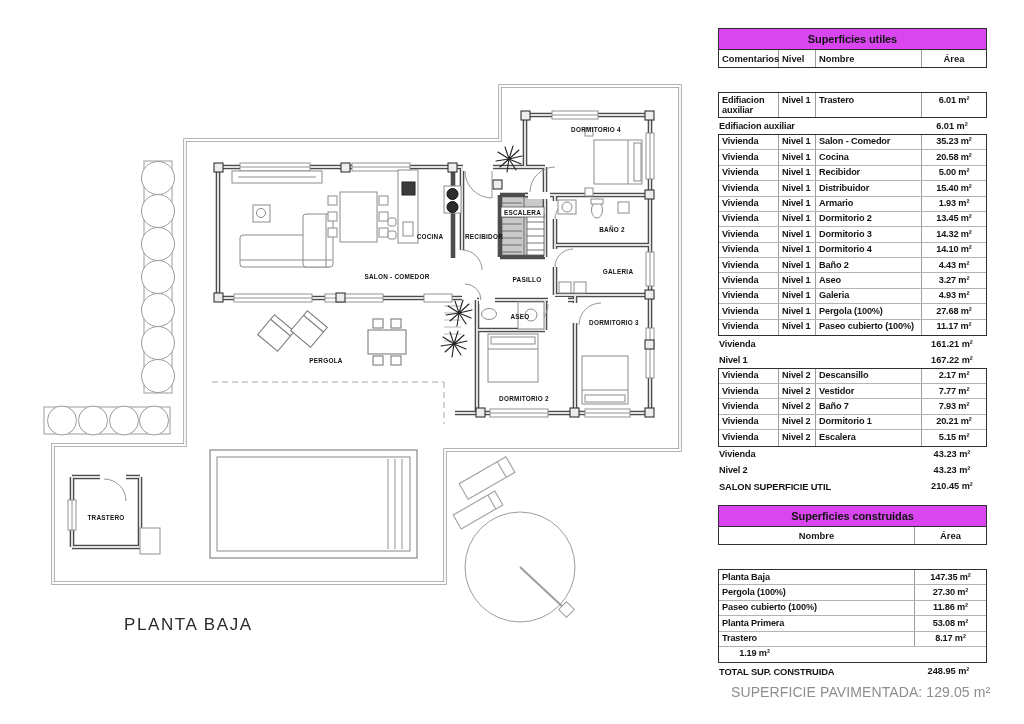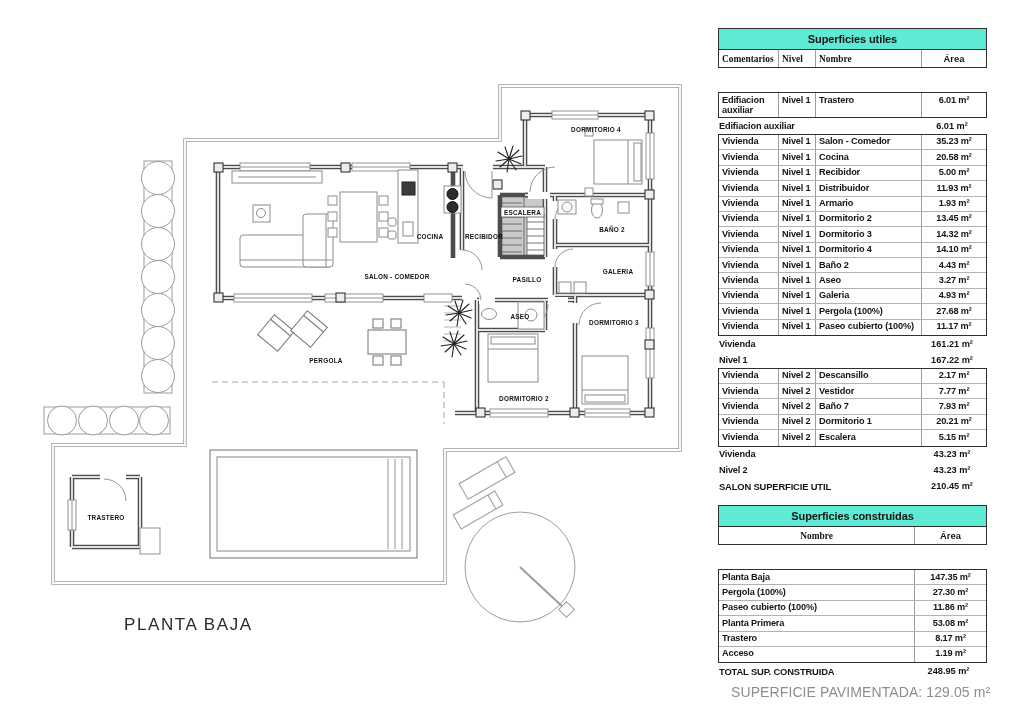--- a/index.html
+++ b/index.html
@@ -1,25 +1,25 @@
 <!DOCTYPE html>
 <html><head>
 <meta charset="utf-8">
 <style>
   html,body{margin:0;padding:0;background:#fff;}
   #page{position:relative;width:1024px;height:724px;background:#fff;overflow:hidden;
         font-family:"Liberation Sans",sans-serif;}
   
   .tbl{position:absolute;left:718px;width:269px;color:#141414;}
   .tbl-title{border:1.6px solid #2f2f2f;height:20px;display:flex;align-items:center;justify-content:center;
-             font-size:11px;font-weight:bold;letter-spacing:-.1px;background:#5eead4;}
+             font-size:11px;font-weight:bold;letter-spacing:-.1px;background:#d946ef;}
   .tbl-head{border:1.4px solid #2f2f2f;border-top:none;display:flex;height:17px;
             font-size:9.4px;font-weight:bold;}
   .tbl-head span{display:flex;align-items:center;padding:0 3px;box-sizing:border-box;}
-  .tbl-head span:not(:last-child){border-right:1px solid #9d9d9d;font-family:Liberation Serif, serif;}
+  .tbl-head span:not(:last-child){border-right:1px solid #9d9d9d;}
   .tbl-body{margin-top:24px;}
   .blk{border:1.4px solid #2f2f2f;margin:0;}
   .row{display:flex;align-items:flex-start;min-height:15.4px;box-sizing:border-box;}
   .row:not(:last-child){border-bottom:1px solid #b3b3b3;}
   .row span{padding:1.5px 3px;box-sizing:border-box;font-size:9.2px;font-weight:bold;
             letter-spacing:-.15px;line-height:1.15;}
   .row span:not(:last-child){border-right:1px solid #9d9d9d;align-self:stretch;}
   .c-com{width:60px;}
   .c-niv{width:37px;}
   .c-nom{flex:1;}
@@ -361,21 +361,21 @@
           <div class="row">
             <span class="c-com">Vivienda</span>
             <span class="c-niv">Nivel 1</span>
             <span class="c-nom">Recibidor</span>
             <span class="c-area">5.00 m²</span>
           </div>
           <div class="row">
             <span class="c-com">Vivienda</span>
             <span class="c-niv">Nivel 1</span>
             <span class="c-nom">Distribuidor</span>
-            <span class="c-area">11.93 m²</span>
+            <span class="c-area">15.40 m²</span>
           </div>
           <div class="row">
             <span class="c-com">Vivienda</span>
             <span class="c-niv">Nivel 1</span>
             <span class="c-nom">Armario</span>
             <span class="c-area">1.93 m²</span>
           </div>
           <div class="row">
             <span class="c-com">Vivienda</span>
             <span class="c-niv">Nivel 1</span>
@@ -502,21 +502,20 @@
           </div>
           <div class="row">
             <span class="c-nom2">Planta Primera</span>
             <span class="c-area2">53.08 m²</span>
           </div>
           <div class="row">
             <span class="c-nom2">Trastero</span>
             <span class="c-area2">8.17 m²</span>
           </div>
           <div class="row">
-            <span class="c-nom2">Acceso</span>
             <span class="c-area2">1.19 m²</span>
           </div>
         </div>
         <div class="trow">
           <span class="sname">TOTAL SUP. CONSTRUIDA</span>
           <span class="c-area2">248.95 m²</span>
         </div>
       </div>
   </div>
 

